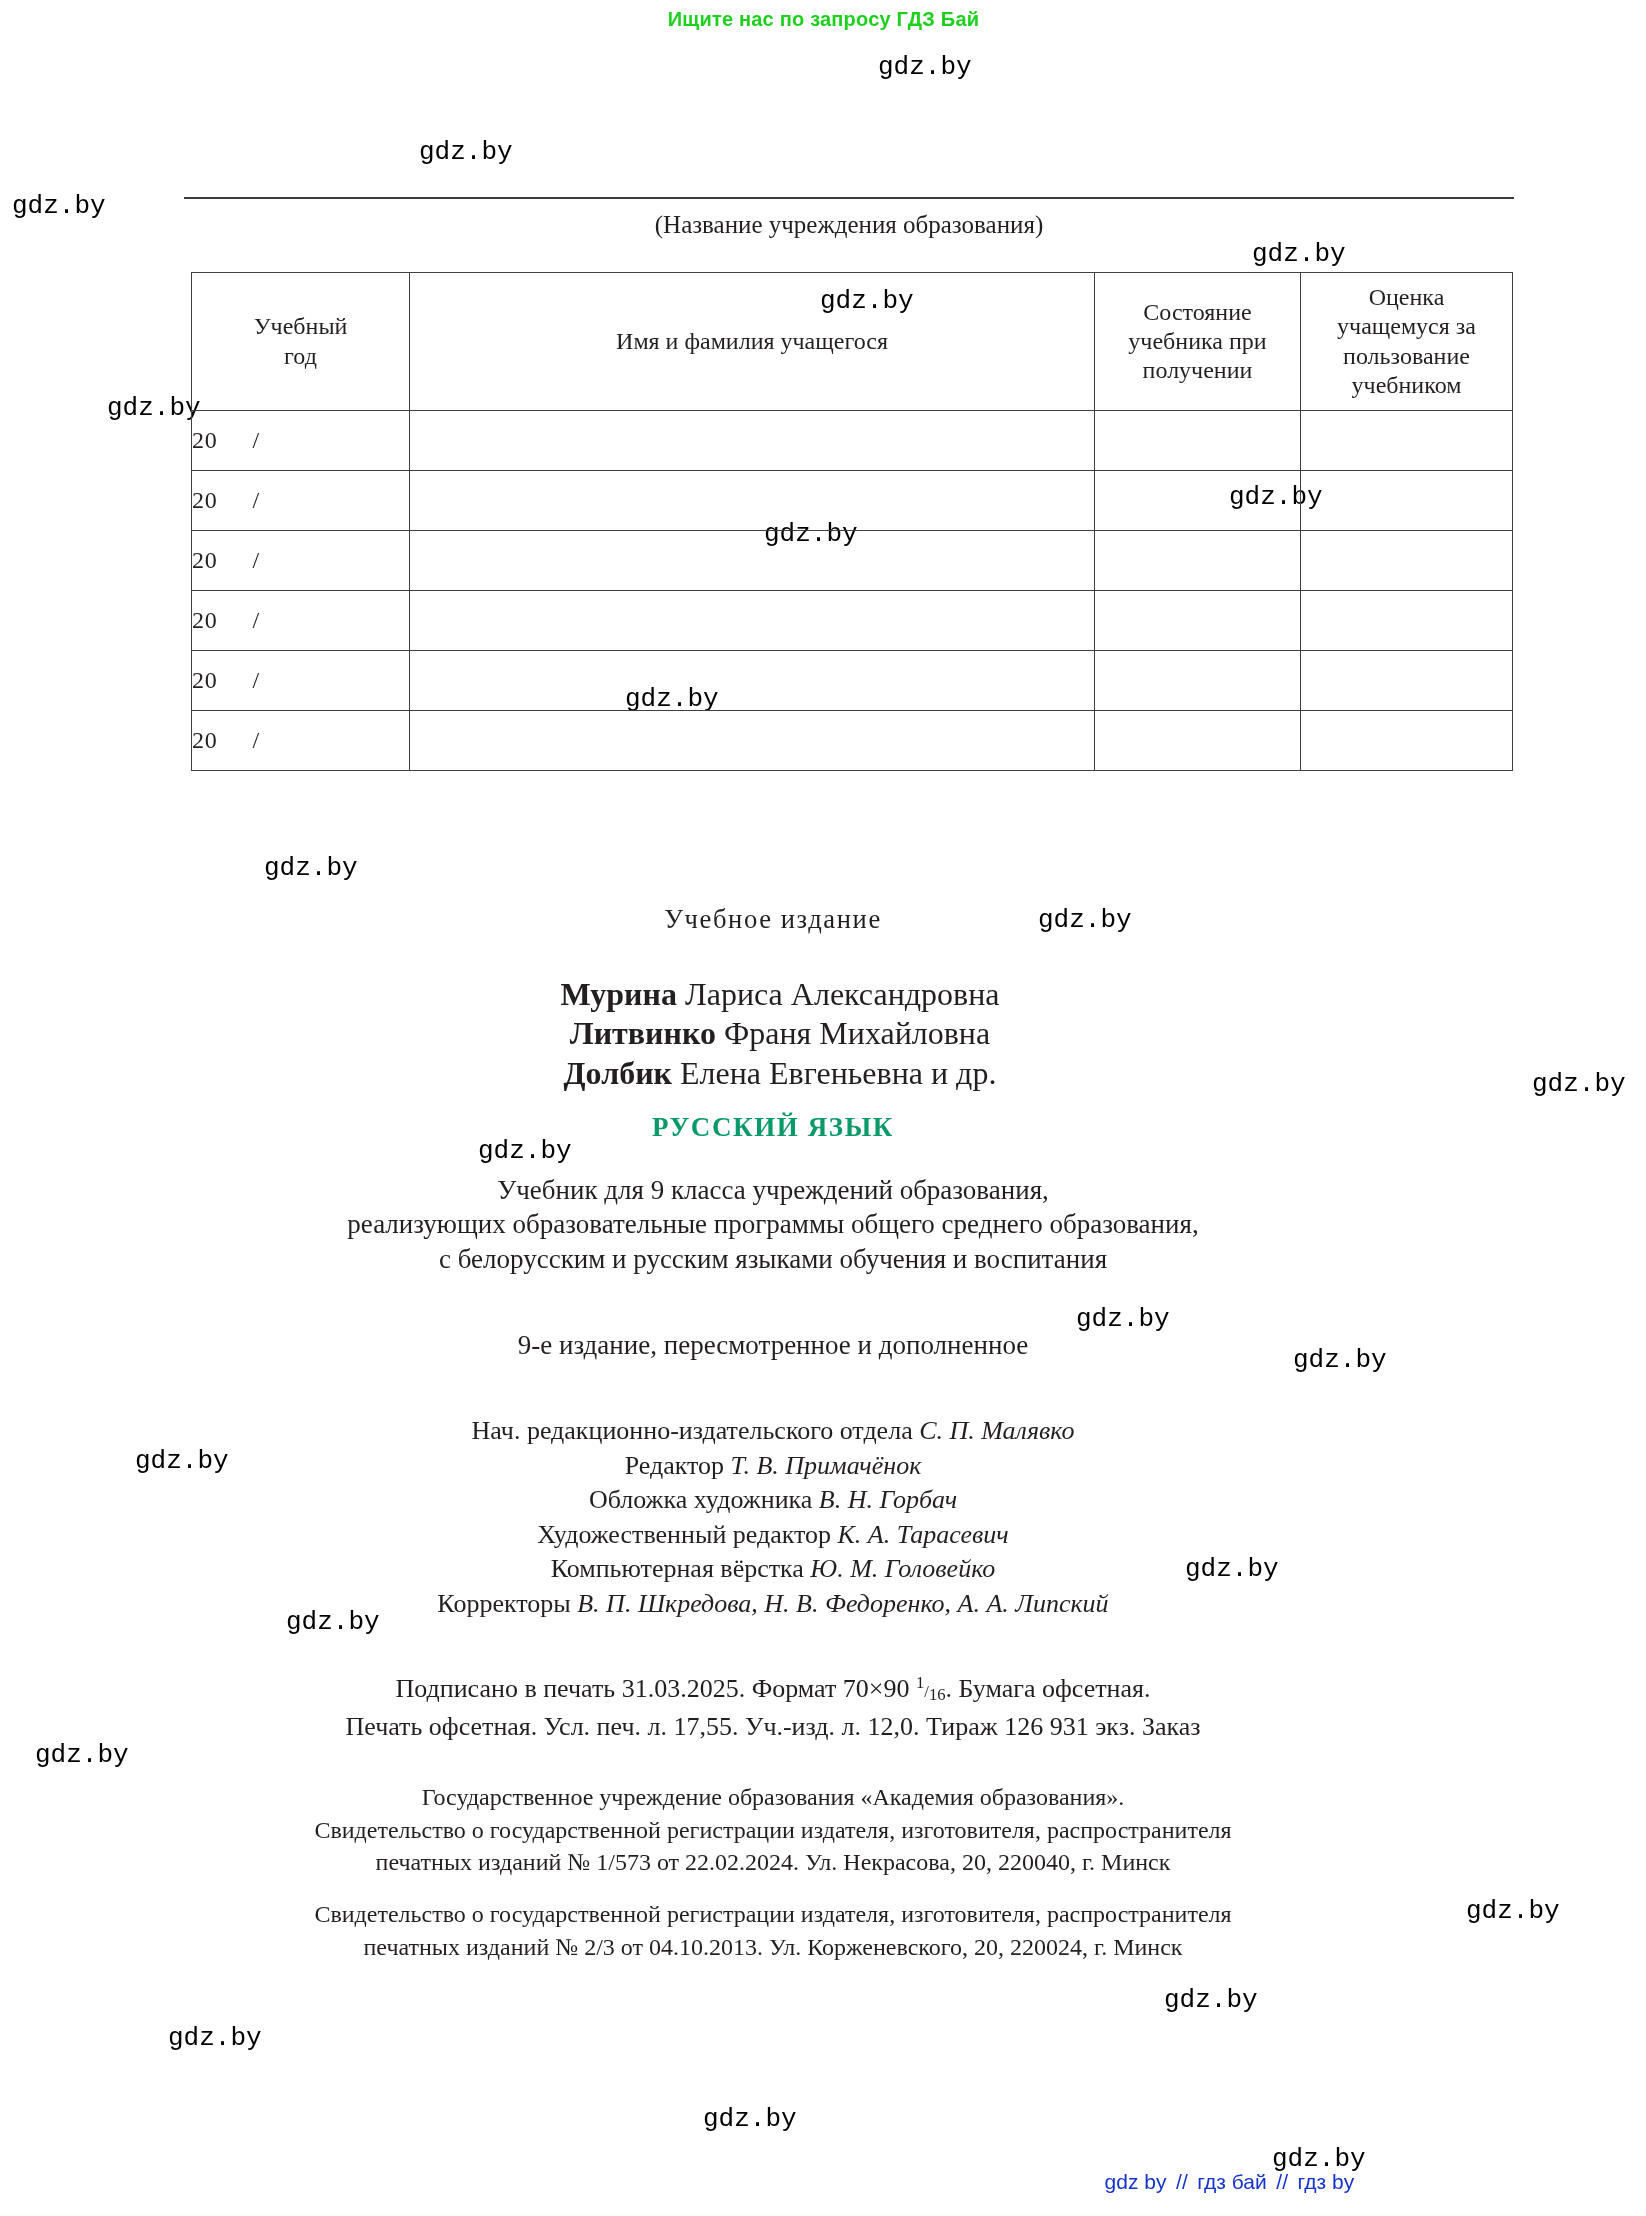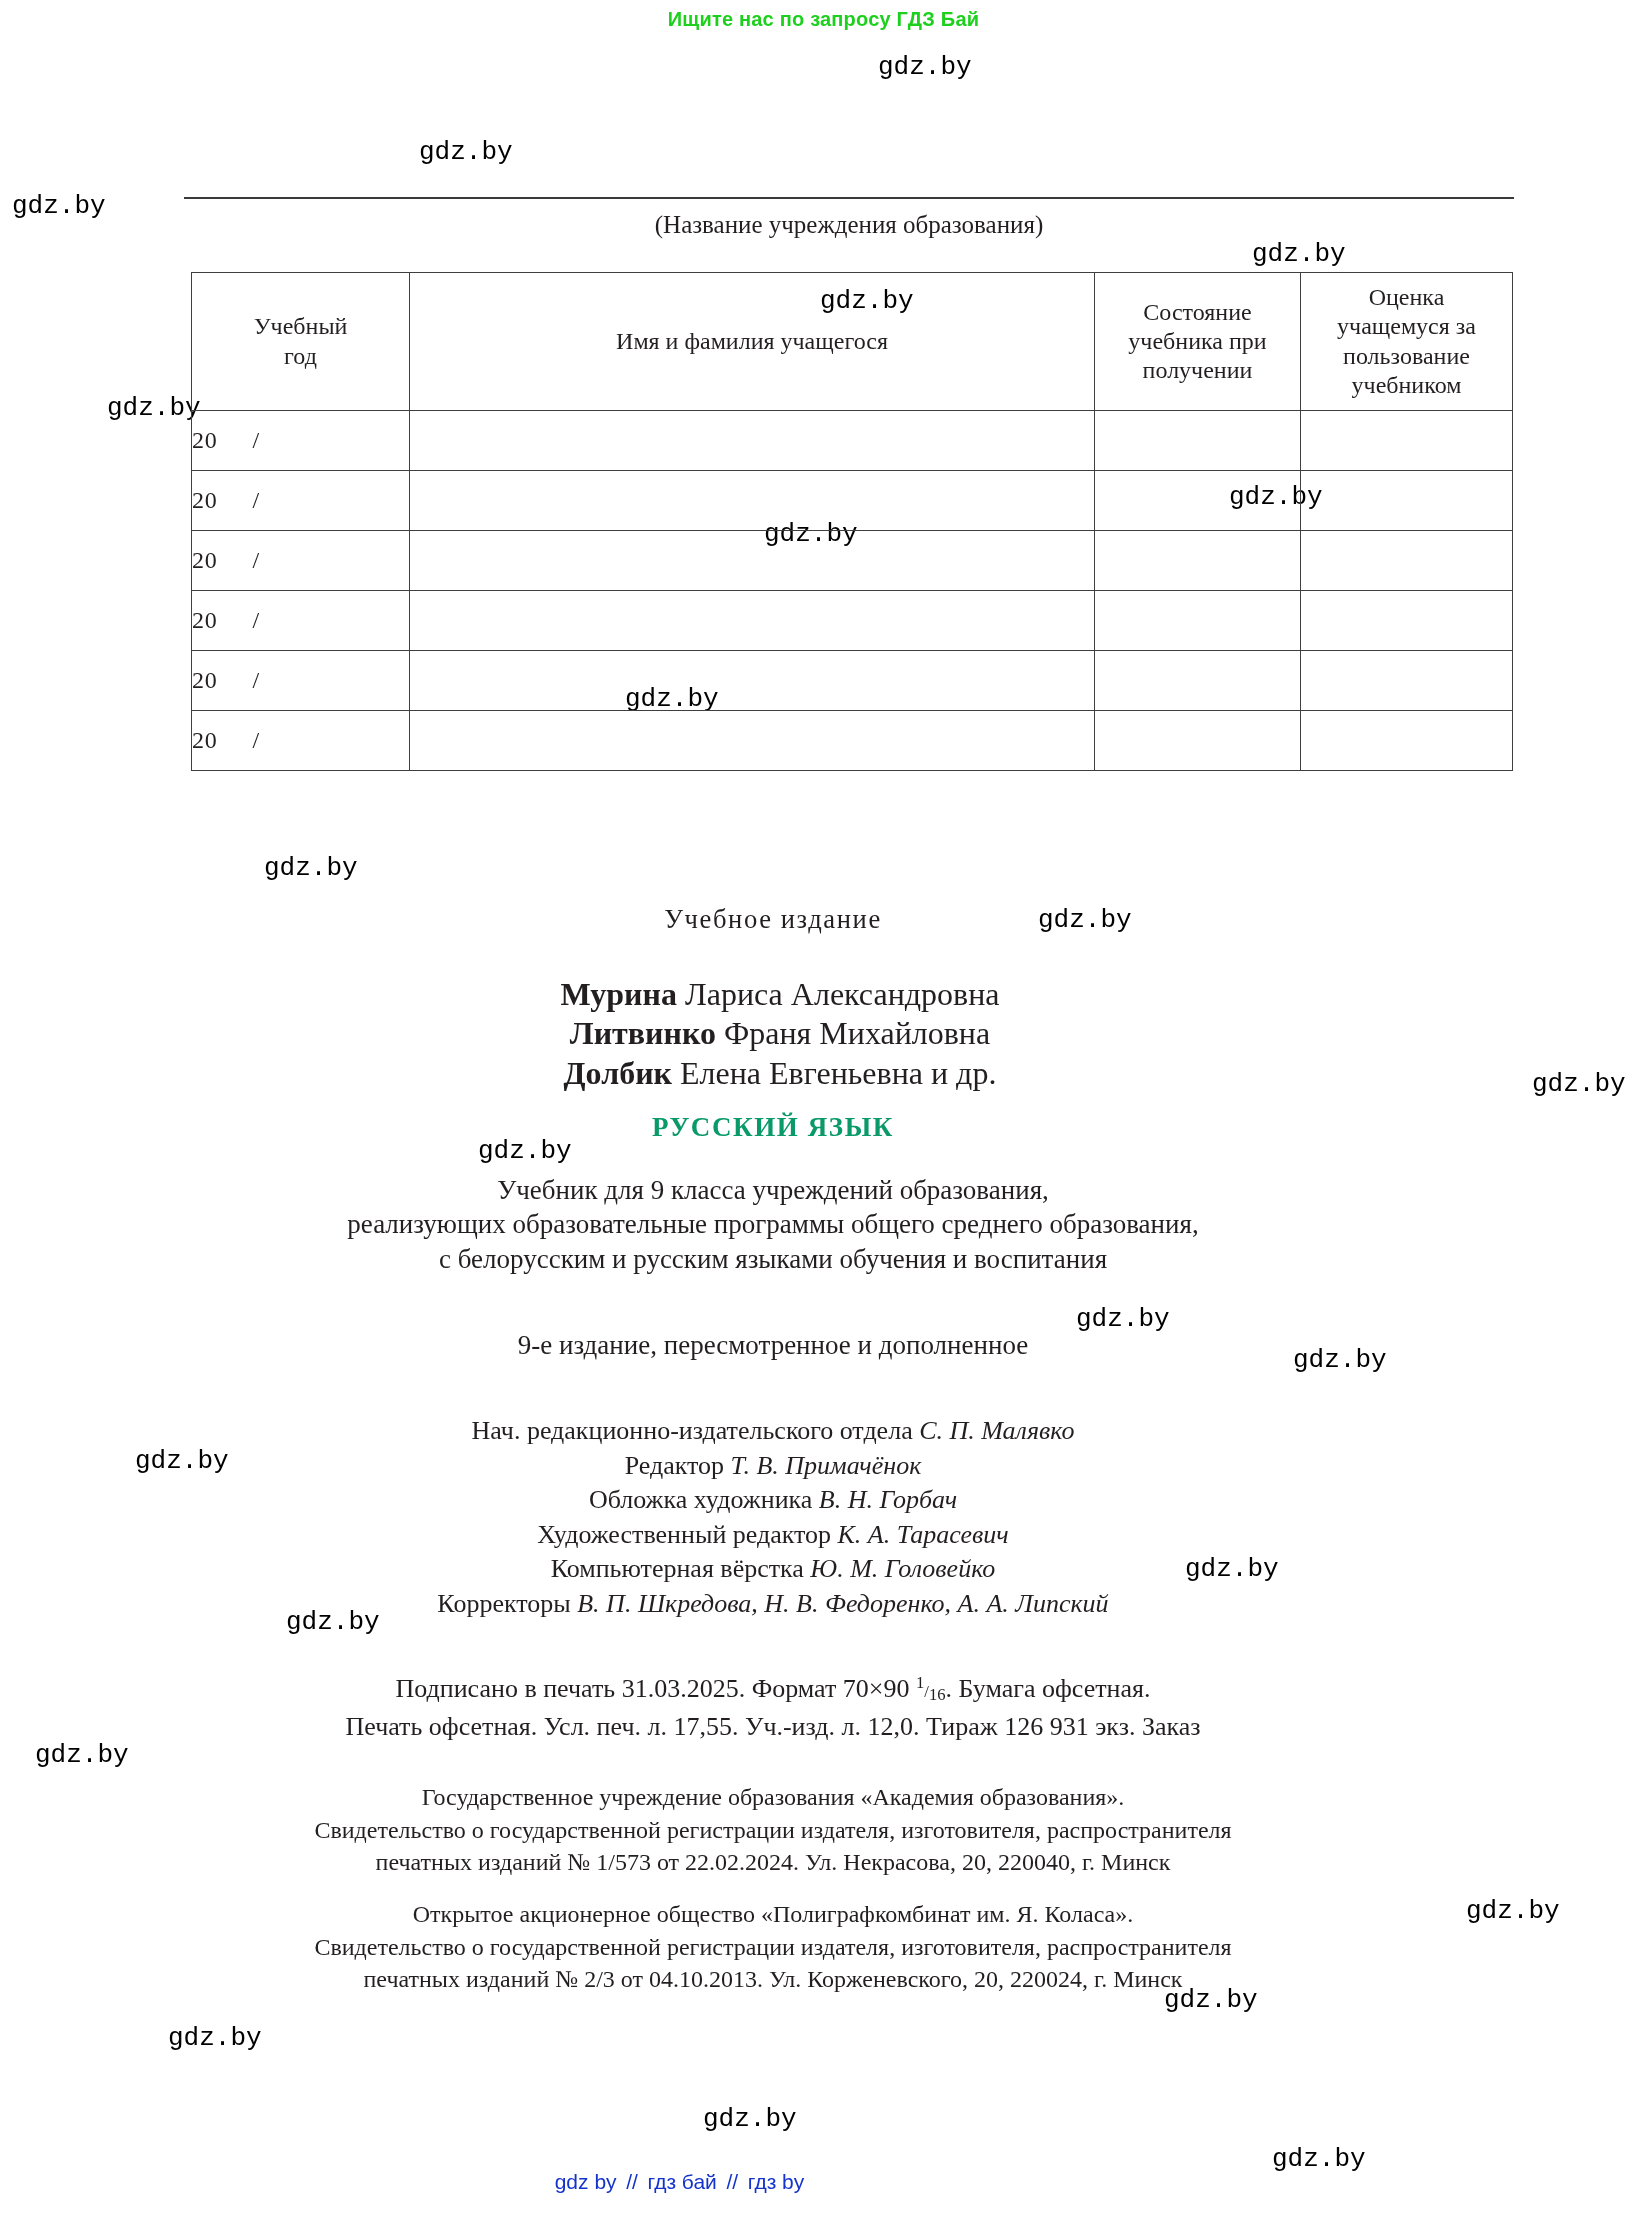--- a/index.html
+++ b/index.html
@@ -138,21 +138,21 @@
   }
   .frac .num { vertical-align: 0.55em; }
   .frac .den { vertical-align: -0.18em; }
 
   
   .footer-links {
     position: absolute;
     left: 0;
     top: 2170px;
     width: 1359px;
-    text-align: center;
+    text-align: right;
     font-family: "Liberation Sans", "DejaVu Sans", sans-serif;
     font-size: 21px;
     color: #1433cc;
   }
   .footer-links span { padding: 0 4.8px; }
 </style>
 </head>
 <body>
 
 <div id="page">
@@ -289,21 +289,20 @@
 
   <div class="blk print-line" style="top:1710px;">Печать офсетная. Усл. печ. л. 17,55. Уч.-изд. л. 12,0. Тираж 126 931 экз. Заказ</div>
 
   <div class="blk pub-line" id="publisher-1-block" style="top:1781px;">
       <div>Государственное учреждение образования «Академия образования».</div>
       <div>Свидетельство о государственной регистрации издателя, изготовителя, распространителя</div>
       <div>печатных изданий № 1/573 от 22.02.2024. Ул. Некрасова, 20, 220040, г. Минск</div>
     </div>
 
   <div class="blk pub-line" id="publisher-2-block" style="top:1898px;">
-      <div>Открытое акционерное общество «Полиграфкомбинат им. Я. Коласа».</div>
       <div>Свидетельство о государственной регистрации издателя, изготовителя, распространителя</div>
       <div>печатных изданий № 2/3 от 04.10.2013. Ул. Корженевского, 20, 220024, г. Минск</div>
     </div>
 
   <div class="footer-links" id="footer-links" style="color: rgb(20, 51, 204);"><span>gdz by</span><span>//</span><span>гдз бай</span><span>//</span><span>гдз by</span></div>
 
 </div>
 
 
 </body></html>

